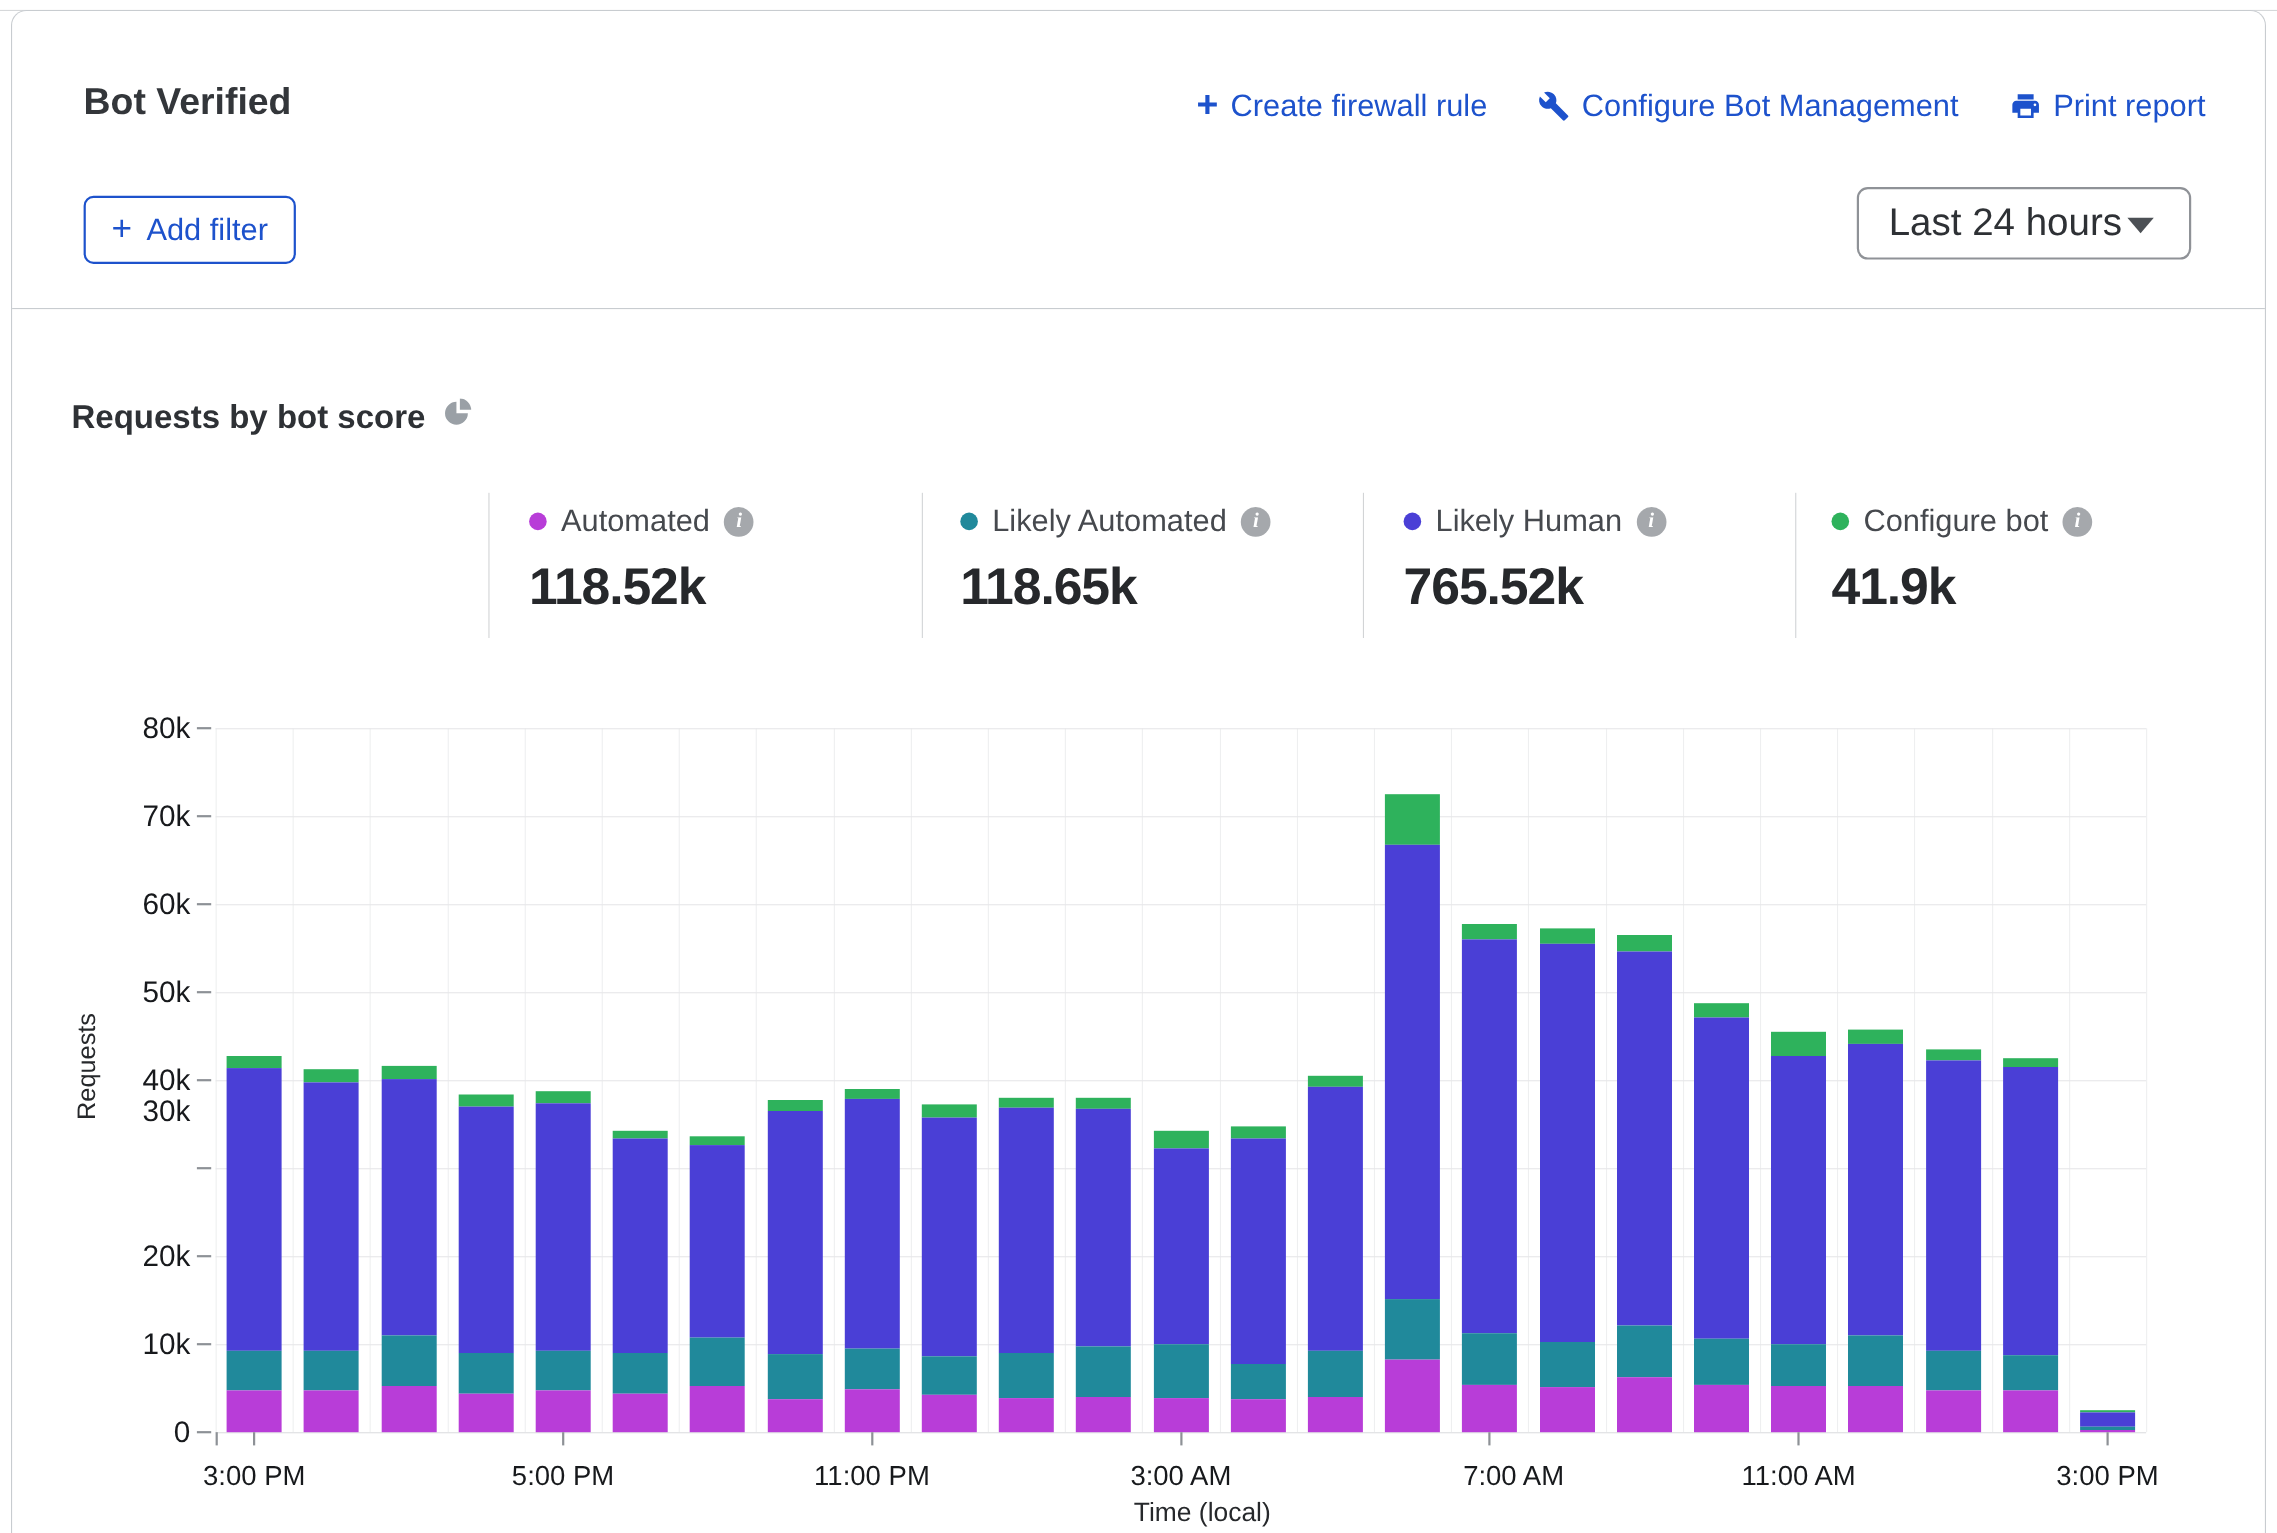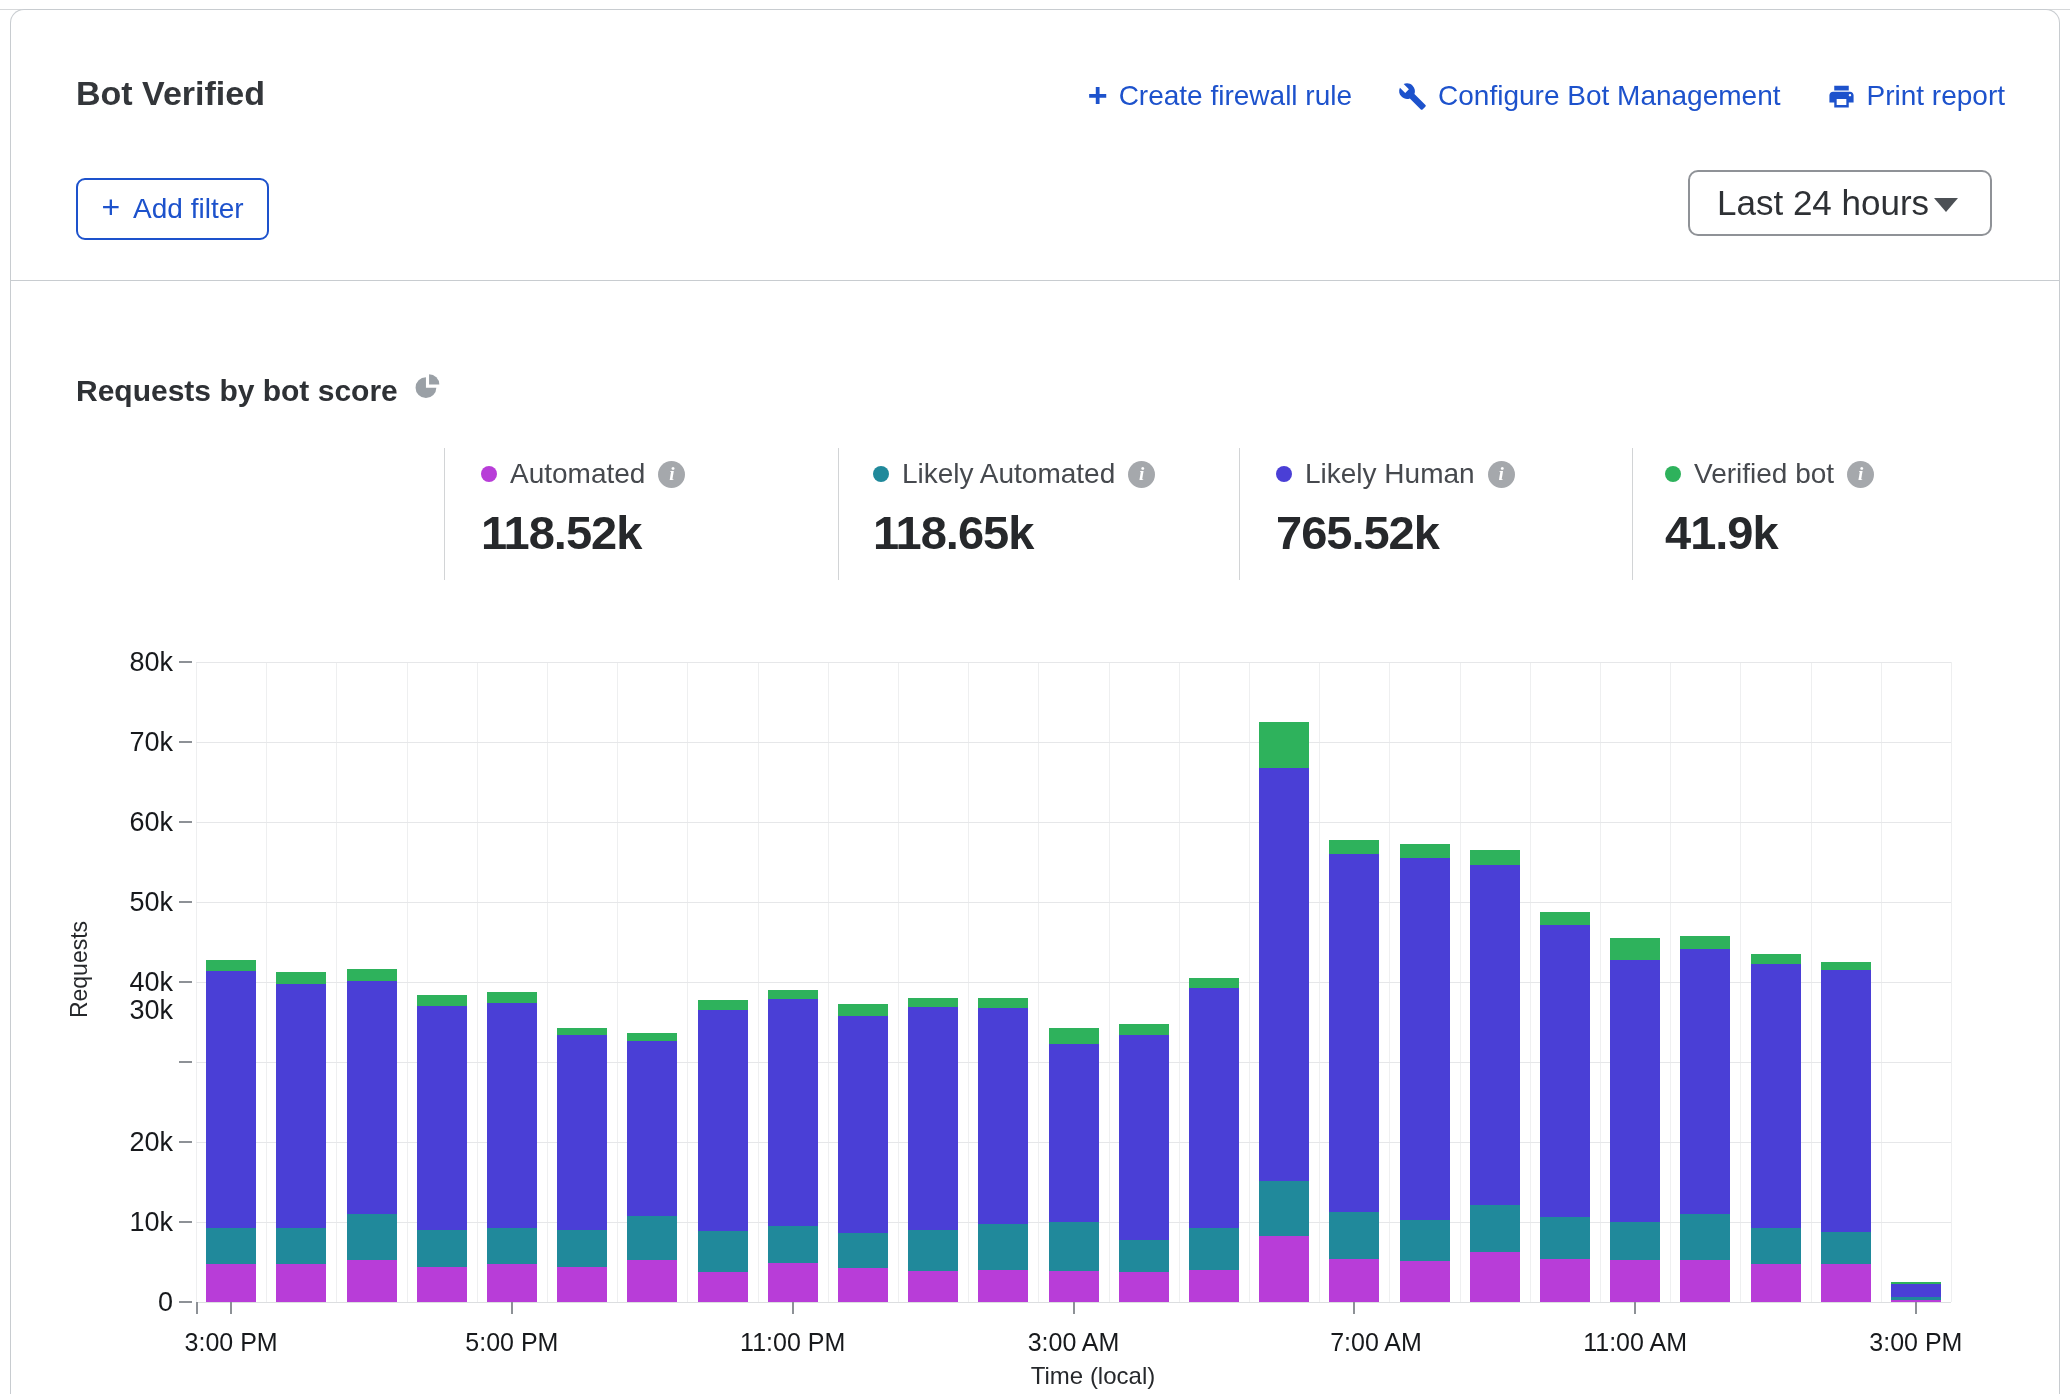--- a/index.html
+++ b/index.html
@@ -19,22 +19,22 @@
                   border:2px solid #1d52cc;border-radius:9px;color:#1d52cc;font-size:28px;
                   display:flex;align-items:center;justify-content:center;gap:13px;box-sizing:border-box;cursor:pointer;}
   .add-filter-btn .plus-glyph{font-size:32px;font-weight:400;position:relative;top:-2px;}
   .time-range{position:absolute;left:1677px;top:160px;width:304px;height:66px;background:#fff;
               border:2px solid #8f9297;border-radius:10px;display:flex;align-items:center;
               box-sizing:border-box;cursor:pointer;}
   .time-range-label{margin-left:27px;font-size:35px;color:#2e3135;}
   .caret-down{position:absolute;right:32px;top:26px;width:0;height:0;
               border-left:12px solid transparent;border-right:12px solid transparent;
               border-top:14px solid #4c5055;}
-  .section-title{position:absolute;left:65px;top:352px;display:flex;align-items:center;gap:16px;
-                 font-size:30px;font-weight:700;color:#2e3135;margin-top:12px;}
+  .section-title{position:absolute;left:54px;top:352px;display:flex;align-items:center;gap:16px;
+                 font-size:30px;font-weight:700;color:#2e3135;}
   .stat{position:absolute;top:448px;}
   .stat-label-row{display:flex;align-items:center;gap:13px;font-size:28px;color:#46494e;}
   .dot{width:16px;height:16px;border-radius:50%;flex:0 0 auto;}
   .info-icon{width:27px;height:27px;border-radius:50%;background:#a5a8ac;color:#fff;
              display:flex;align-items:center;justify-content:center;flex:0 0 auto;
              font-family:"Liberation Serif",serif;font-style:italic;font-weight:700;font-size:19px;cursor:pointer;}
   .stat-value{margin-top:15px;font-size:47px;font-weight:700;color:#26282b;letter-spacing:-1px;}
   .stat-divider{position:absolute;top:438px;width:1px;height:132px;background:#d2d4d6;}
   #chart{position:absolute;left:0;top:0;width:100%;height:100%;pointer-events:none;}
   #chart .h-gridline{position:absolute;height:1px;background:#e6e7e9;}
@@ -124,21 +124,21 @@
         <span class="dot" style="background: rgb(74, 63, 214);"></span>
         <span>Likely Human</span>
         <span class="info-icon">i</span>
       </div>
       <div class="stat-value">765.52k</div>
     </div>
     <div class="stat-divider" style="left:1621px"></div>
     <div class="stat" style="left:1654px">
       <div class="stat-label-row">
         <span class="dot" style="background: rgb(46, 178, 92);"></span>
-        <span>Verified bot</span>
+        <span>Configure bot</span>
         <span class="info-icon">i</span>
       </div>
       <div class="stat-value">41.9k</div>
     </div>
 
     <div id="chart">
       <div class="y-axis-title">Requests</div>
       <div class="x-axis-title">Time (local)</div>
     <div class="v-gridline" style="left: 185px; top: 652px; height: 640px;"></div>
         <div class="v-gridline" style="left: 255.2px; top: 652px; height: 640px;"></div>

